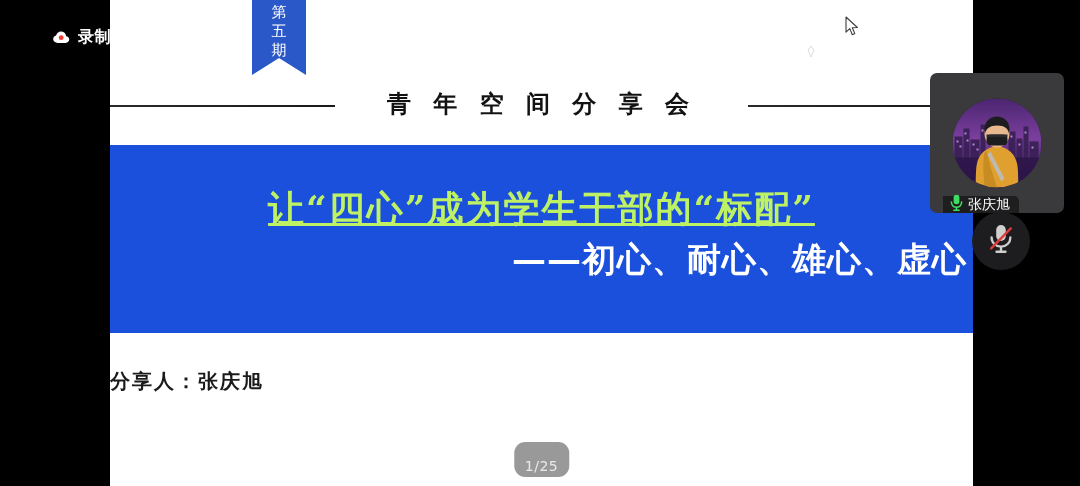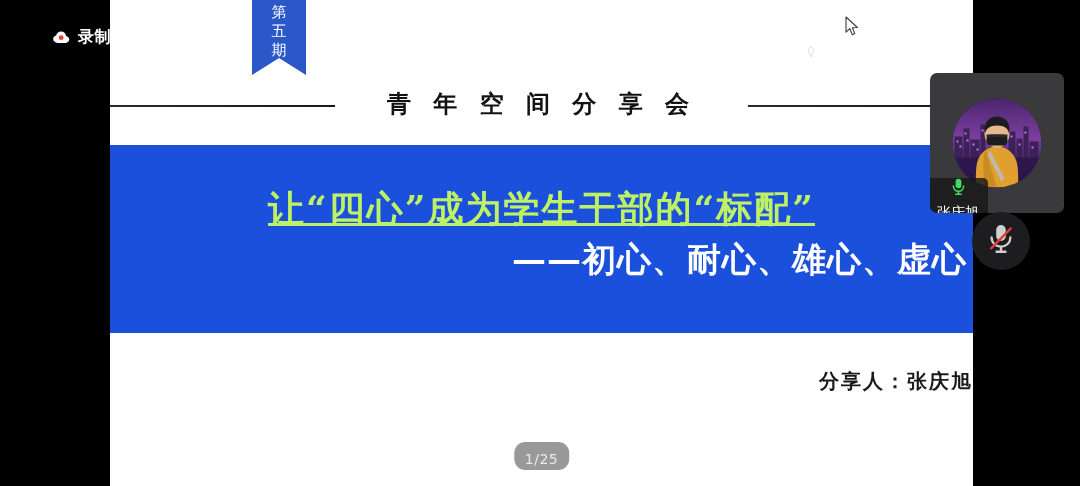--- a/index.html
+++ b/index.html
@@ -144,39 +144,39 @@
     letter-spacing: 1px;
     white-space: nowrap;
   }
 
   
   #presenter-line {
     position: absolute;
     left: 0;
     top: 368px;
     width: 863px;
-    text-align: right;
+    text-align: left;
     font-family: Liberation Serif, serif;
     font-size: 20px;
     font-weight: 700;
     color: #1a1a1a;
     letter-spacing: 2px;
   }
 
   
   #page-indicator {
     position: absolute;
     left: 50%;
     transform: translateX(-50%);
     top: 442px;
     background: rgba(90,90,90,0.62);
     color: #e9e9e9;
     font-family: "DejaVu Sans", sans-serif;
     font-size: 14px;
-    padding: 9px 11px 3px 11px;
+    padding: 16px 11px 3px 11px;
     border-radius: 11px;
     letter-spacing: 0.5px;
     z-index: 30;
   }
 
   
   #participant-tile {
     position: absolute;
     left: 930px;
     top: 73px;
@@ -193,30 +193,29 @@
     top: 50%;
     transform: translate(-50%, -50%);
     width: 89px;
     height: 89px;
     border-radius: 50%;
     overflow: hidden;
     background: #2b1a3a;
   }
   #name-chip {
     position: absolute;
-    left: 0px;
+    left: 13px;
     bottom: 0px;
-    height: 35px;
+    height: 17px;
     display: flex;
     align-items: center;
     gap: 5px;
     padding: 0 9px 0 7px;
     background: rgba(25,25,25,0.82);
     border-top-right-radius: 5px;
-    flex-direction: column;
   }
   #name-chip .participant-name {
     font-family: "DejaVu Sans", sans-serif;
     font-size: 14px;
     color: #ffffff;
     white-space: nowrap;
   }
 
   
   #mute-button {

